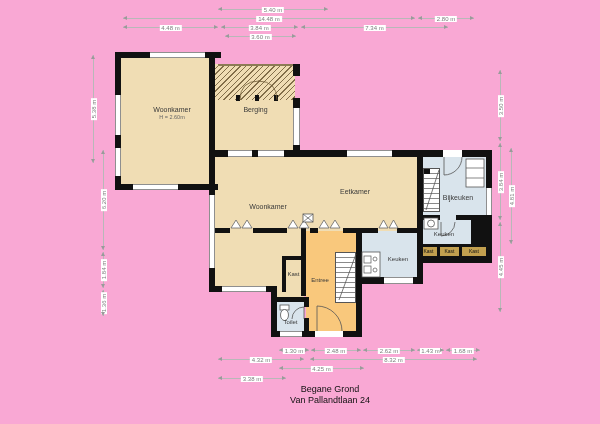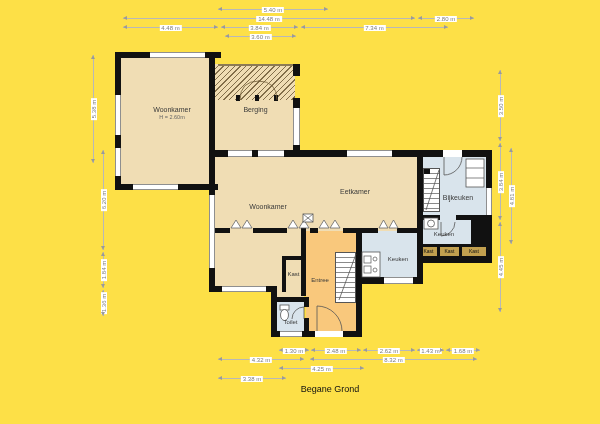--- a/index.html
+++ b/index.html
@@ -1,17 +1,17 @@
 <!DOCTYPE html>
 <html style="--room-tan: #f0ddb4; --hall-orange: #f9c87c; --wet-blue: #d9e4ec; --closet-khaki: #c2a04f; --wall: #111111;"><head>
 <meta charset="utf-8">
 <style>
   html,body{margin:0;padding:0;background:#fff;}
   body{width:600px;height:424px;font-family:"Liberation Sans",sans-serif;}
-  .canvas{position:relative;width:600px;height:424px;background:#fde047;overflow:hidden;}
+  .canvas{position:relative;width:600px;height:424px;background:#f9a8d4;overflow:hidden;}
   .room,.wall,.thin,.win-h,.win-v,.gap,.stairs,.rlabel,.kastlabel,.dim-h,.dim-v,.title,svg.overlay{position:absolute;}
   .room{background:var(--room-tan,#f0ddb4);}
   .blue{background:var(--wet-blue,#d9e4ec);}
   .orange{background:var(--hall-orange,#f9c87c);}
   .khaki{background:var(--closet-khaki,#c2a04f);}
   .wall{background:var(--wall,#111);}
   .thin{background:#8d7b55;}
   .hatch{background-color:var(--room-tan,#f0ddb4);
     background-image:repeating-linear-gradient(135deg,rgba(110,90,55,0) 0 3px,rgba(110,90,55,.85) 3px 4px);}
   .win-h{height:6px;background:#fff;border-top:1px solid #8f8f8f;border-bottom:1px solid #8f8f8f;box-sizing:border-box;}
@@ -254,15 +254,16 @@
     </div>
   <div class="dim-v" style="left:500px;top:222px;height:90px;">
       <span>4.45 m</span>
     </div>
   <div class="dim-v" style="left:511px;top:148px;height:96px;">
       <span>4.81 m</span>
     </div>
 
   <div class="title">
     <div>Begane Grond</div>
+    <div>Van Pallandtlaan 24</div>
   </div>
 
 </div>
 
 </body></html>

